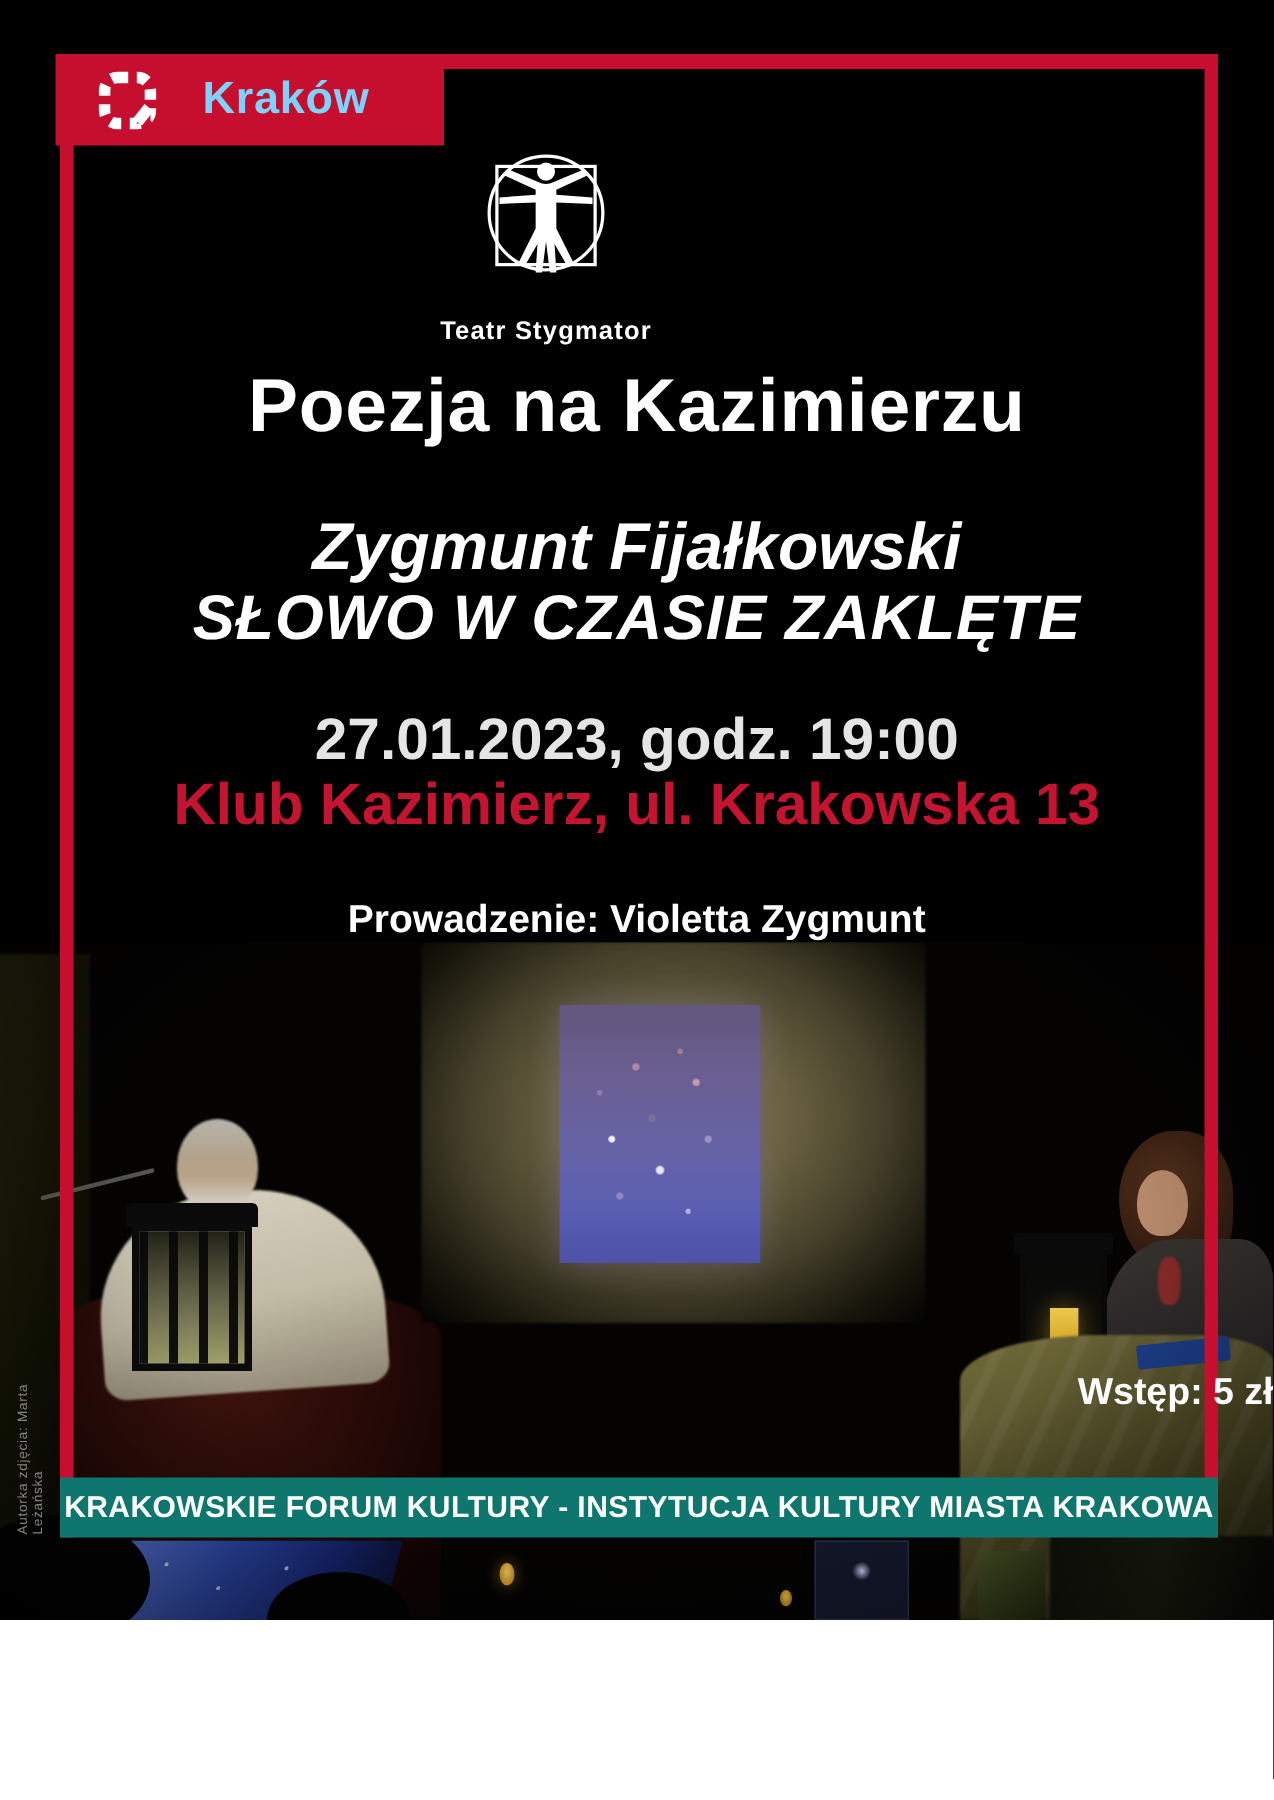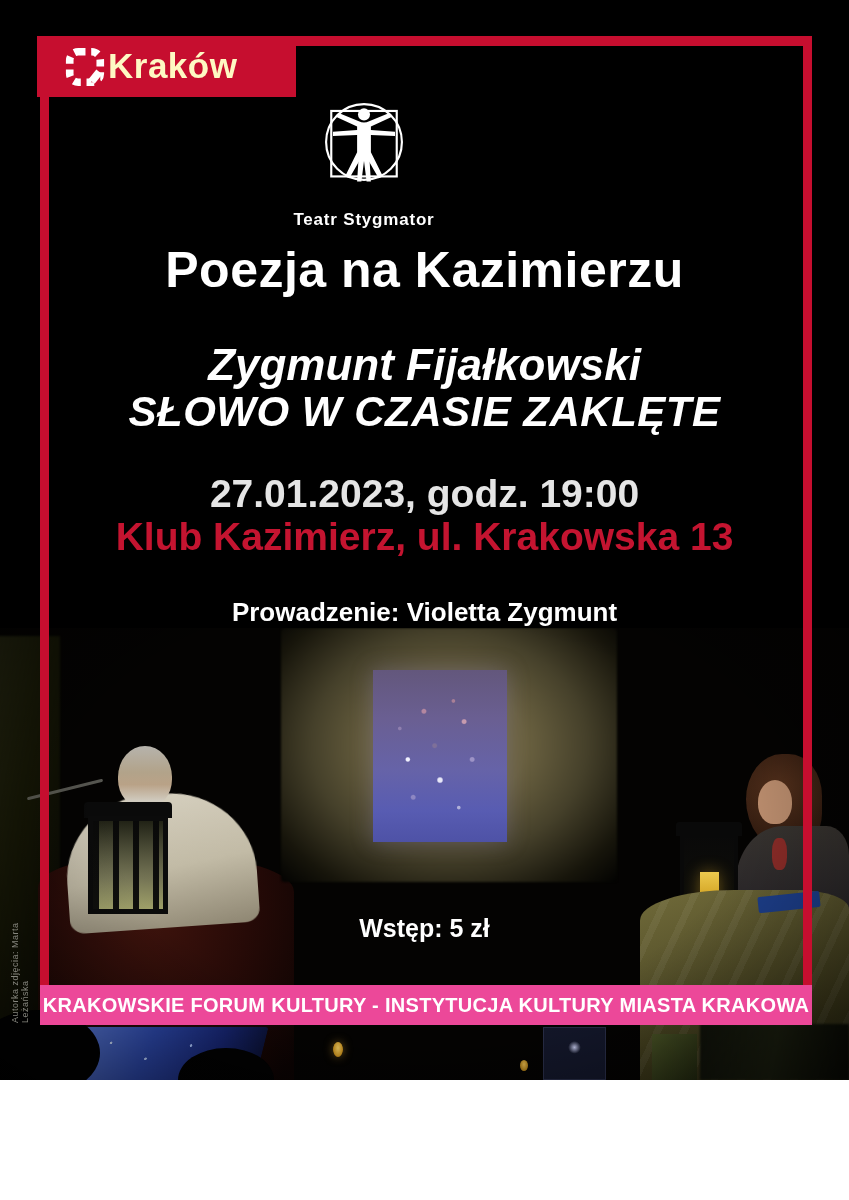--- a/index.html
+++ b/index.html
@@ -82,38 +82,38 @@
 
   
   .frame-top    { position:absolute; left:40px; top:36px;  width:772px; height:10px; background:#c60e2f; z-index:6; }
   .frame-left   { position:absolute; left:40px; top:36px;  width:9px;  height:989px; background:#c60e2f; z-index:6; }
   .frame-right  { position:absolute; left:803px; top:36px; width:9px;  height:989px; background:#c60e2f; z-index:6; }
 
   
   .krakow-banner { position:absolute; left:37px; top:36px; width:259px; height:61px; background:#c60e2f;
     display:flex; align-items:center; z-index:7; }
   .krakow-banner svg { margin-left:27px; }
-  .krakow-label { color:#fef9c3; font-size:35px; font-weight:700; letter-spacing:.5px; margin-left:2px; margin-top:-2px; }
+  .krakow-label { color:#7dd3fc; font-size:30px; font-weight:700; letter-spacing:.5px; margin-left:29px; margin-top:-2px; }
 
   
   .stygmator { position:absolute; left:0; top:92px; width:728px; text-align:center; z-index:7; }
   .stygmator-label { color:#fff; font-weight:700; font-size:17px; letter-spacing:.8px; margin-top:2px; }
 
   
   .txt { position:absolute; left:0; width:849px; text-align:center; color:#fff; z-index:7; }
   .title      { top:241px; font-size:50px; font-weight:700; letter-spacing:.5px; }
   .author     { top:340px; font-size:44px; font-weight:700; font-style:italic; }
   .event      { top:388px; font-size:42px; font-weight:700; font-style:italic; letter-spacing:.5px; }
   .date-line  { top:472px; font-size:39px; font-weight:700; color:#e5e5e5; }
   .venue-line { top:515px; font-size:39px; font-weight:700; color:#c41430; }
   .host-line  { top:597px; font-size:26px; font-weight:600; }
-  .admission  { top:914px; font-size:25px; font-weight:600; }
-
-  
-  .inst-banner { position:absolute; left:40px; top:985px; width:772px; height:40px; background:#ec4899;
+  .admission  { top:914px; font-size:25px; font-weight:600;text-align:right; }
+
+  
+  .inst-banner { position:absolute; left:40px; top:985px; width:772px; height:40px; background:#0f766e;
     color:#fff; font-size:20px; font-weight:700; letter-spacing:.3px; text-align:center; line-height:40px; z-index:7; }
 
   
   .photo-credit { position:absolute; left:10px; top:893px; height:130px; z-index:8;
     writing-mode:vertical-rl; transform:rotate(180deg);
     color:#85857d; font-size:9px; letter-spacing:.5px; }
 
   
   .footer { position:absolute; left:0; top:1080px; width:849px; height:120px; background:#fff; z-index:9; color:#76777a; }
   .footer * { position:absolute; }

